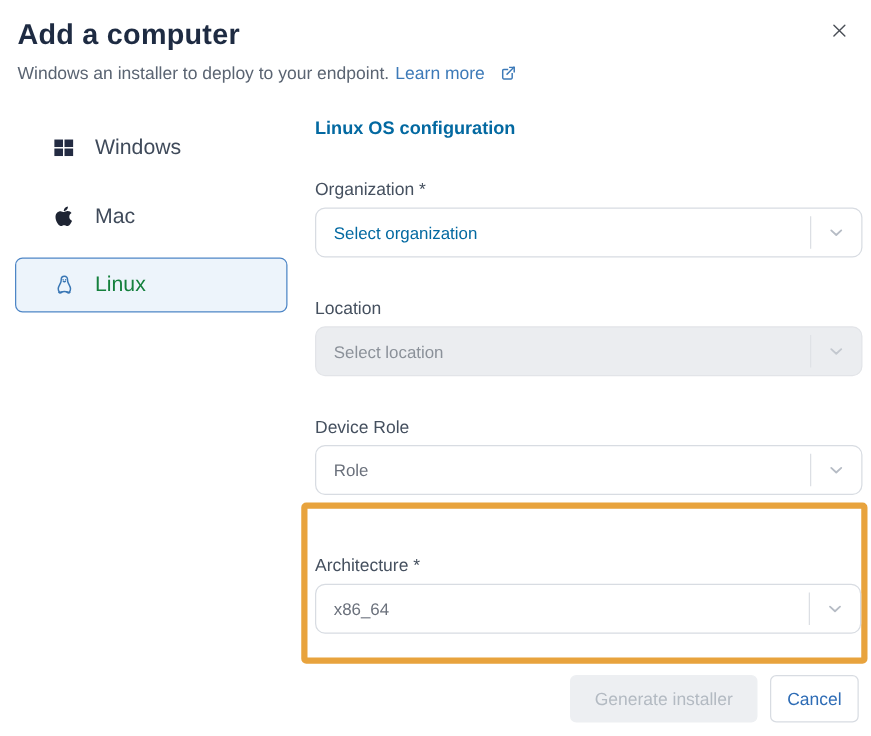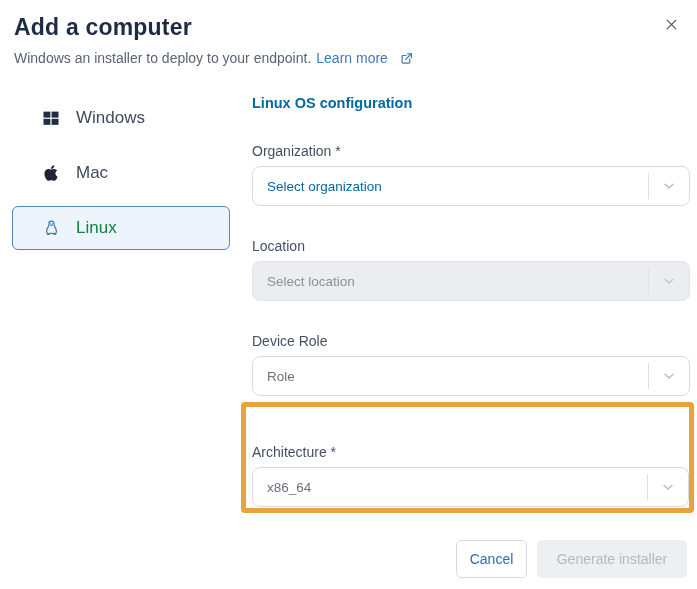--- a/index.html
+++ b/index.html
@@ -118,21 +118,21 @@
     border-color: #e2e4e8;
     cursor: default;
   }
   .select.disabled .value { color: #8b9199; }
   .select.disabled .divider { background: #dfe2e6; }
 
   .highlight-box {
     border: 5px solid #e8a33d;
     border-radius: 4px;
     margin: -7px -4px 0 -11px;
-    padding: 5px 0 1px 6px;
+    padding: 5px 0 19px 6px;
   }
   .highlight-box .field { margin-bottom: 0; }
 
   
   .footer {
     position: absolute;
     right: 10px;
     bottom: 11px;
     display: flex;
     gap: 10px;
@@ -278,17 +278,17 @@
             <svg width="16" height="16" viewBox="0 0 24 24" fill="none" stroke="#b6bcc5" stroke-width="2.2" stroke-linecap="round" stroke-linejoin="round">
                 <path d="M6 9.5l6 5.5 6-5.5"></path>
               </svg>
           </span>
         </div>
       </div>
     </div>
   </div>
 
   <div class="footer">
+    <button class="btn btn-generate" disabled="">Generate installer</button>
     <button class="btn btn-cancel">Cancel</button>
-    <button class="btn btn-generate" disabled="">Generate installer</button>
   </div>
 
 </div>
 
 </body></html>

